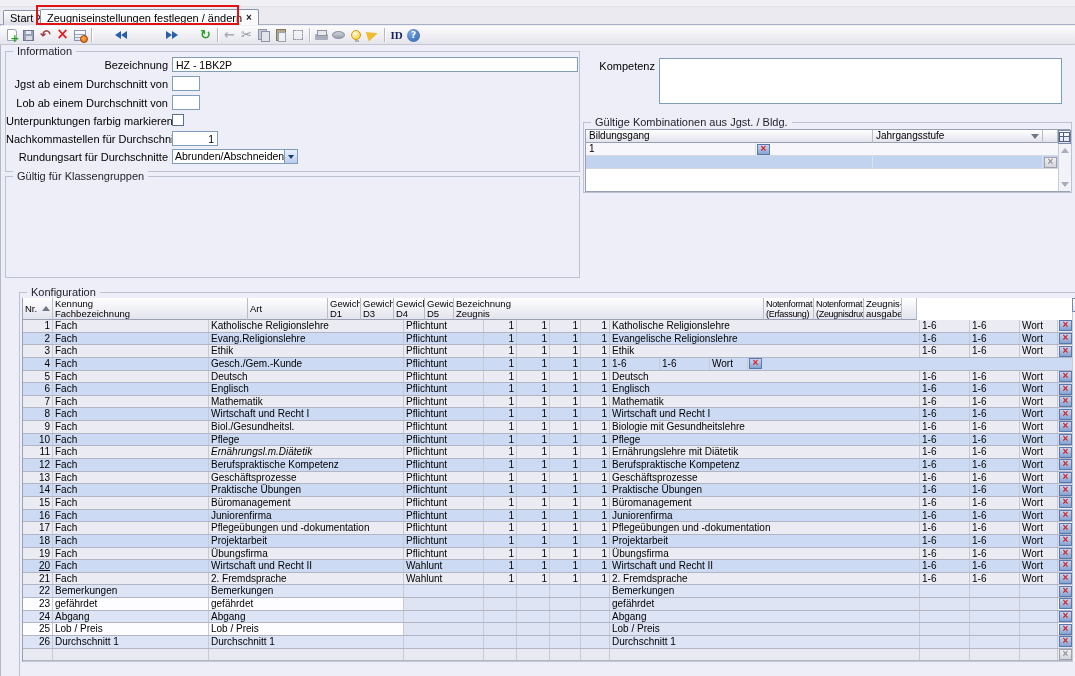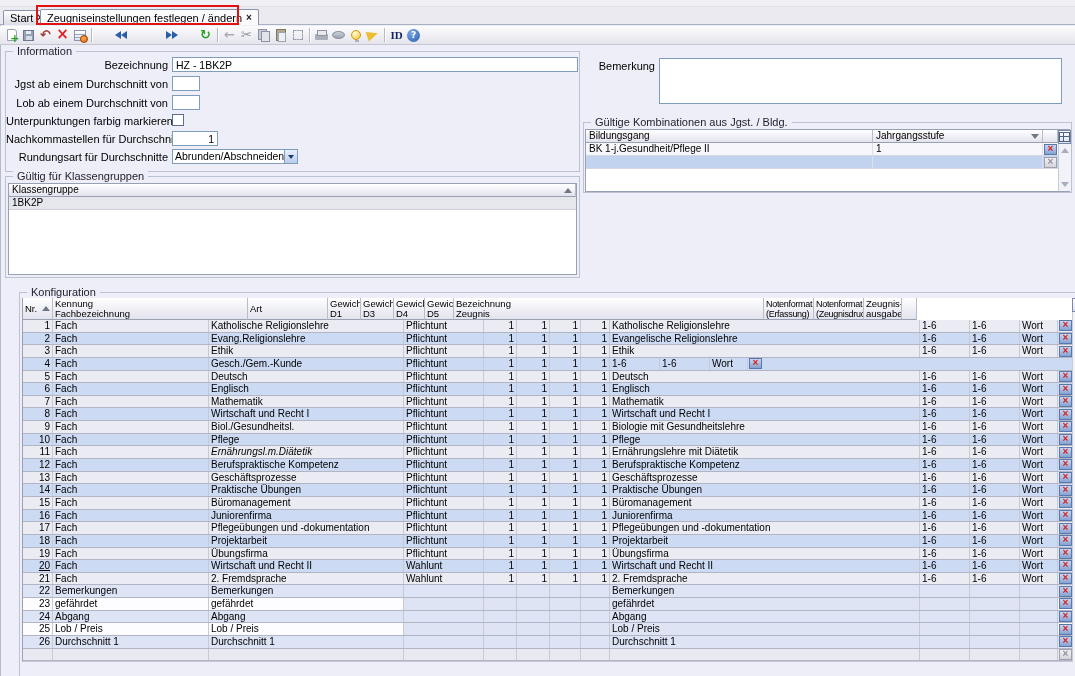--- a/index.html
+++ b/index.html
@@ -227,40 +227,39 @@
     <span class="chk" style="left:166px;top:62px"></span>
     <label class="flab" style="top:80px">Nachkommastellen für Durchschnitte</label>
     <input class="fin ar" style="left: 166px; top: 79px; width: 46px; text-align: right;" value="1">
     <label class="flab" style="top:98px">Rundungsart für Durchschnitte</label>
     <div class="combo" style="left:166px;top:97px;width:126px">
       <span class="cval">Abrunden/Abschneiden</span>
       <span class="cbtn"></span>
     </div>
   </div>
 
-  <label class="flab" id="bem-label">Bemerkung</label>
+  <label class="flab" id="bem-label">Kompetenz</label>
   <textarea id="bem-input" style=""></textarea>
 
   <div class="grp" id="grp-komb">
     <span class="legend">Gültige Kombinationen aus Jgst. / Bldg.</span>
     <div class="minitbl" style="left:1px;top:6px;width:485px;height:63px;display:flex">
       <div style="width:472px">
         <div class="mhead">
           <div class="mh" style="width:287px">
             <span>Bildungsgang</span>
           </div>
           <div class="mh" style="width:170px">
             <span>Jahrgangsstufe</span>
             <span class="filter-down"></span>
           </div>
           <div class="mh" style="width:15px"></div>
         </div>
         <div id="komb-body">
             <div class="mrow">
-              <div class="mc" style="width: 287px;">BK 1-j.Gesundheit/Pflege II</div>
               <div class="mc" style="width: 170px;">1</div>
               <div class="mc delc" style="width: 15px;">
                 <span class="xbtn">×</span>
               </div>
             </div>
             <div class="mrow sel">
               <div class="mc" style="width: 287px;"></div>
               <div class="mc" style="width: 170px;"></div>
               <div class="mc delc" style="width: 15px;">
                 <span class="xbtn gray">×</span>
@@ -273,33 +272,20 @@
         <div class="vscroll">
           <span class="sarr-up"></span>
           <span class="sarr-down"></span>
         </div>
       </div>
     </div>
   </div>
 
   <div class="grp" id="grp-klg">
     <span class="legend">Gültig für Klassengruppen</span>
-    <div class="minitbl" style="left:2px;top:6px;width:569px;height:92px">
-      <div class="mhead">
-        <div class="mh" style="width:100%">
-          <span>Klassengruppe</span>
-          <span class="sort-asc"></span>
-        </div>
-      </div>
-      <div id="klg-body">
-          <div class="grow">
-            <div class="gc">1BK2P</div>
-          </div>
-        </div>
-    </div>
   </div>
 
   <div class="grp" id="grp-konf">
     <span class="legend">Konfiguration</span>
     <div id="konf-tbl">
       <div id="konf-main">
         <div class="khead">
           <div class="kh khr" style="width:30px">
             <span>Nr.</span>
             <span class="sort-asc"></span>

